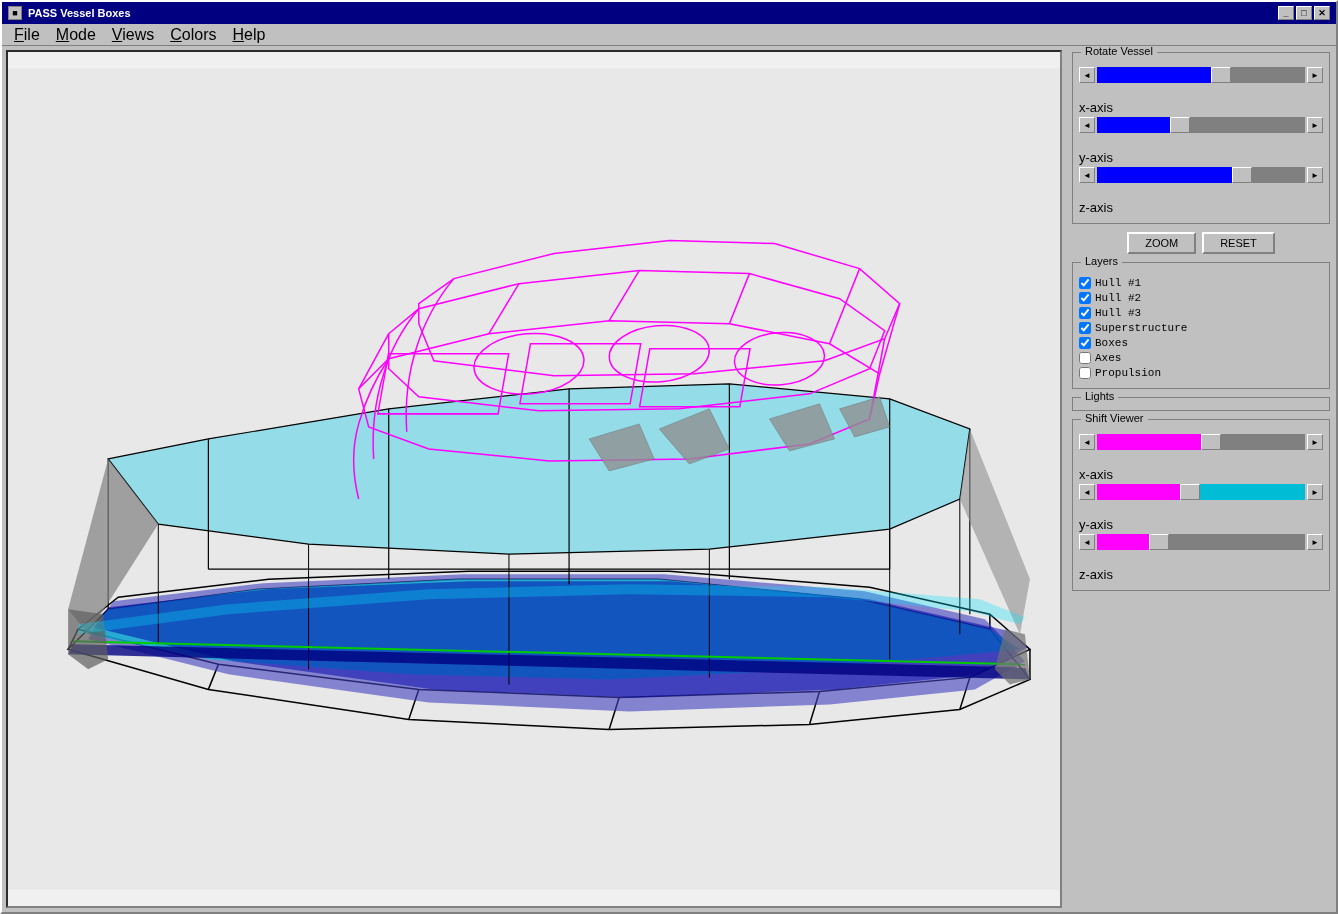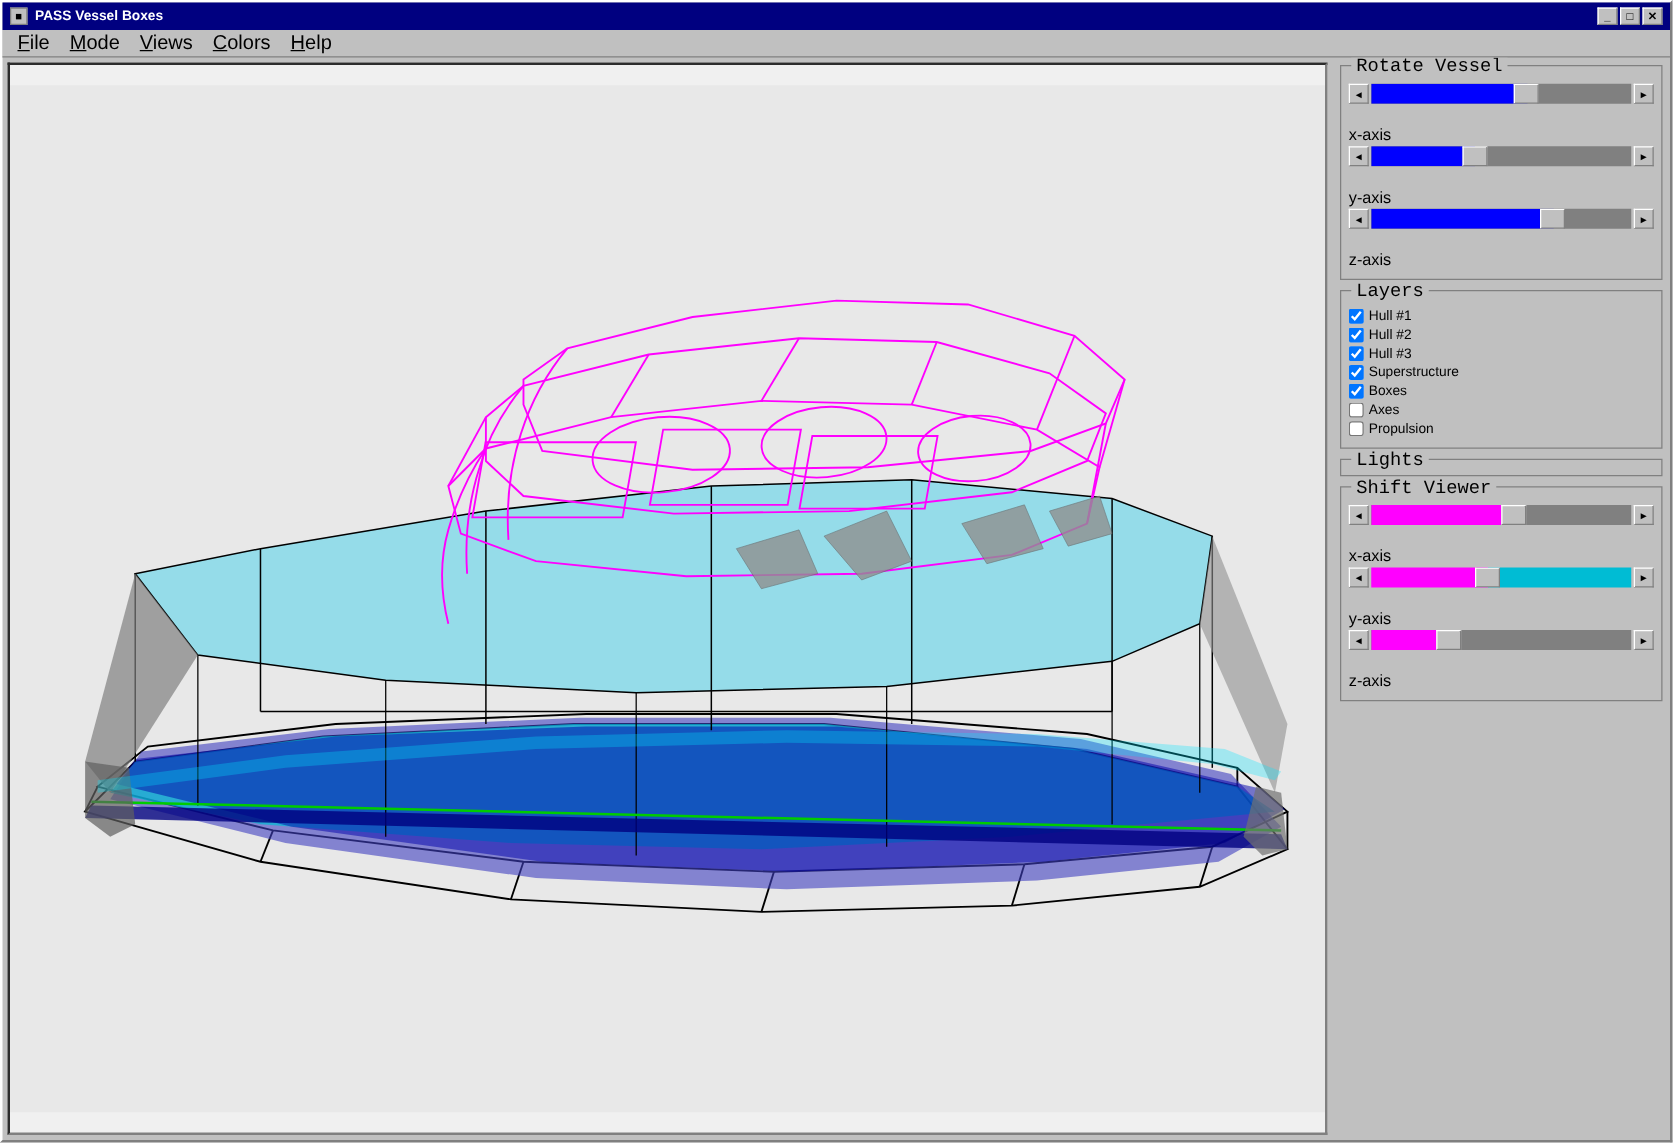--- a/index.html
+++ b/index.html
@@ -121,22 +121,21 @@
       padding: 6px;
       position: relative;
     }
 
     .panel-group-title {
       position: absolute;
       top: -8px;
       left: 8px;
       background: #c0c0c0;
       padding: 0 4px;
-      font-size: 15px;
-      font-family: Liberation Mono, monospace;
+      font-size: 11px;
     }
 
     .slider-row {
       display: flex;
       align-items: center;
       gap: 2px;
       margin-bottom: 4px;
     }
 
     .slider-arrow {
@@ -215,20 +214,21 @@
 
     .checkbox-row input[type="checkbox"] {
       width: 12px;
       height: 12px;
       cursor: pointer;
     }
 
     .checkbox-label {
       font-size: 11px;
       cursor: pointer;
+      font-family: Liberation Mono, monospace;
     }
 
     .checkbox-label.underline {
       text-decoration: underline;
     }
 
     
     .vessel-svg {
       width: 100%;
       height: 100%;
@@ -412,20 +412,24 @@
             <div class="slider-track">
               <div class="slider-fill" style="width:70%"></div>
               <div class="slider-thumb" style="left:65%"></div>
             </div>
             <div class="slider-arrow">►</div>
           </div>
           <div class="slider-label">z-axis</div>
         </div>
       </div>
 
+      <div class="btn-row">
+        <button class="win-btn">ZOOM</button>
+        <button class="win-btn">RESET</button>
+      </div>
 
       <div class="panel-group">
         <span class="panel-group-title">Layers</span>
         <div class="layers-content">
 
         <div class="checkbox-row">
               <input type="checkbox" checked="" style="">
               <label class="checkbox-label">Hull #1</label>
             </div>
             <div class="checkbox-row">

